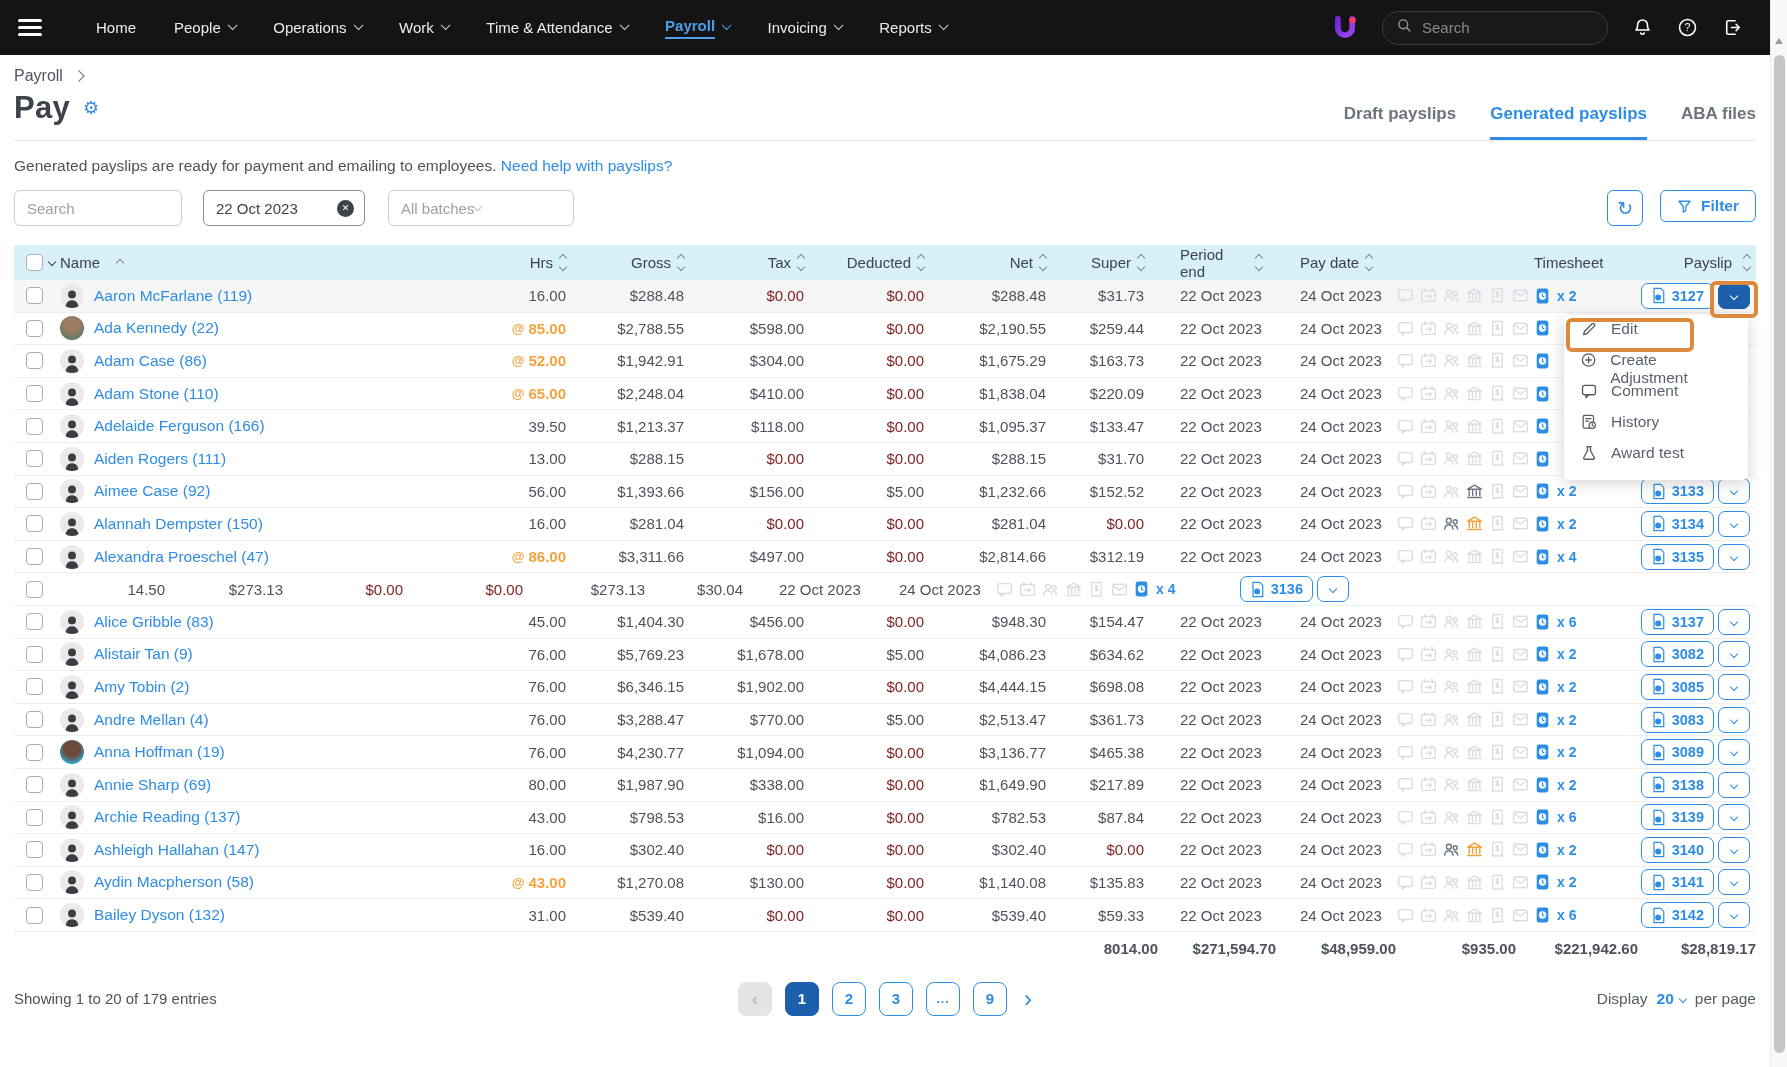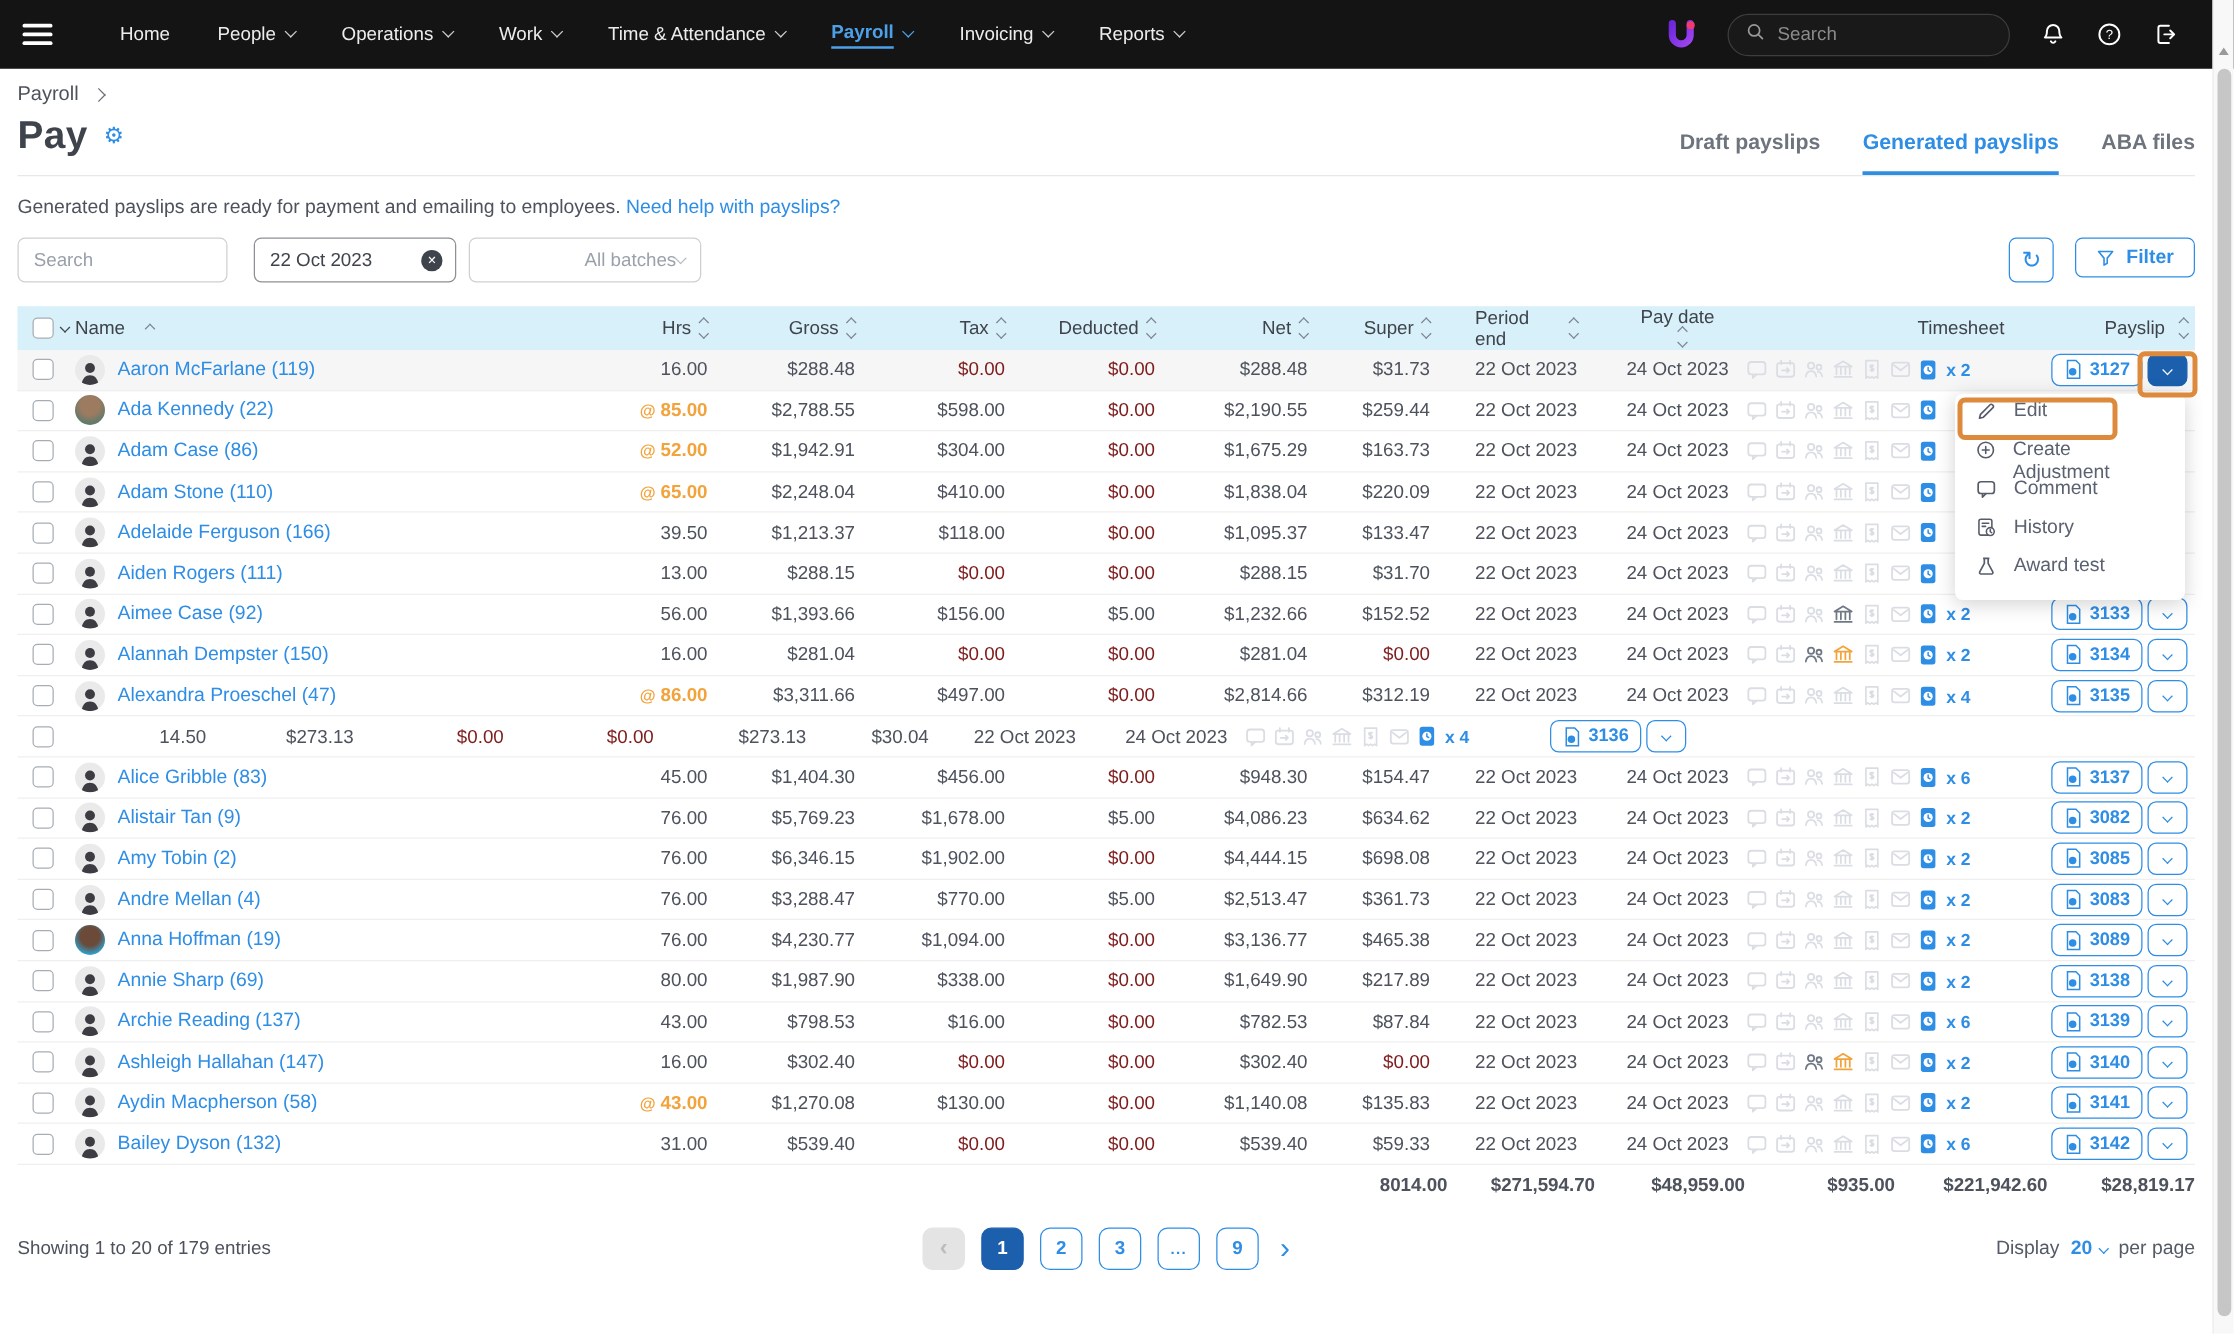--- a/index.html
+++ b/index.html
@@ -35,39 +35,39 @@
   .tab{font-size:17px;font-weight:bold;color:#6e747e;padding-bottom:13px;cursor:pointer;}
   .tab.active{color:var(--accent,#2e8de5);border-bottom:3px solid var(--accent,#2e8de5);}
   .desc{margin-top:16px;font-size:15.5px;color:#4d525c;}
   .desc .help-link{color:var(--accent,#2e8de5);text-decoration:none;cursor:pointer;}
   
   .filter-bar{display:flex;align-items:center;margin-top:15px;}
   .f-search{width:168px;height:36px;border:1px solid #cfcfcf;border-radius:6px;padding:0 12px;font-size:15px;color:#555;outline:none;font-family:inherit;}
   .f-search::placeholder{color:#9aa0aa;}
   .f-date{margin-left:21px;width:162px;height:36px;border:1.5px solid #8f8f95;border-radius:6px;display:flex;align-items:center;justify-content:space-between;padding:0 10px 0 12px;font-size:15px;color:#3f434c;cursor:pointer;}
   .f-clear{width:17px;height:17px;border-radius:50%;background:#3f434c;color:#fff;font-size:9px;display:flex;align-items:center;justify-content:center;cursor:pointer;}
-  .f-select{margin-left:10px;width:186px;height:36px;border:1px solid #cfcfcf;border-radius:6px;display:flex;align-items:center;justify-content:flex-end;padding:0 12px;color:#9ba1ab;font-size:15px;cursor:pointer;}
+  .f-select{margin-left:23px;width:186px;height:36px;border:1px solid #cfcfcf;border-radius:6px;display:flex;align-items:center;justify-content:flex-start;padding:0 12px;color:#9ba1ab;font-size:15px;cursor:pointer;}
   .sel-chev{width:7px;height:7px;border-left:1.6px solid #b9bec6;border-bottom:1.6px solid #b9bec6;transform:rotate(-45deg);margin-top:-3px;}
   .f-right{margin-left:auto;display:flex;gap:17px;}
   .btn-refresh{width:36px;height:36px;border:1px solid var(--accent,#2e8de5);border-radius:6px;color:var(--accent,#2e8de5);font-size:19px;display:flex;align-items:center;justify-content:center;background:#fff;cursor:pointer;}
   .btn-filter{height:32px;border:1px solid var(--accent,#2e8de5);border-radius:6px;color:var(--accent,#2e8de5);font-size:15.5px;font-weight:bold;display:flex;align-items:center;gap:9px;padding:0 16px;background:#fff;cursor:pointer;}
   
   .table{margin-top:19px;}
   .thead{display:flex;height:35px;background:var(--header_bg,#d8f0f9);font-size:15px;color:#3f434c;}
   .cell{display:flex;align-items:center;}
   .c-check{width:46px;gap:6px;padding-left:12px;}
   .c-name{flex:1;gap:10px;}
   .c-hrs{width:105px;}
   .c-gross{width:118px;}
   .c-tax{width:120px;}
   .c-ded{width:120px;}
   .c-net{width:122px;}
   .c-super{width:98px;}
   .c-period{width:118px;padding-left:36px;}
-  .c-pay{width:122px;padding-left:38px;flex-direction:column;}
+  .c-pay{width:122px;padding-left:38px;}
   .c-icons{width:150px;padding-left:12px;gap:4px;}
   .c-ts{width:80px;gap:6px;}
   .c-payslip{width:142px;justify-content:flex-end;gap:5px;padding-right:6px;}
   .num{justify-content:flex-end;text-align:right;}
   .sort{display:flex;flex-direction:column;gap:2.5px;margin-left:7px;}
   .chev{width:6px;height:6px;border-left:1.6px solid #7d8694;border-top:1.6px solid #7d8694;}
   .chev.up{transform:rotate(45deg);}
   .chev.down{transform:rotate(225deg);}
   .checkbox{width:17px;height:17px;border:1.5px solid #a7adb5;border-radius:4px;background:#fff;cursor:pointer;flex:none;}
   .chev-sm{width:6px;height:6px;border-left:1.6px solid #3f434c;border-bottom:1.6px solid #3f434c;transform:rotate(-45deg);margin-top:-2px;cursor:pointer;}

